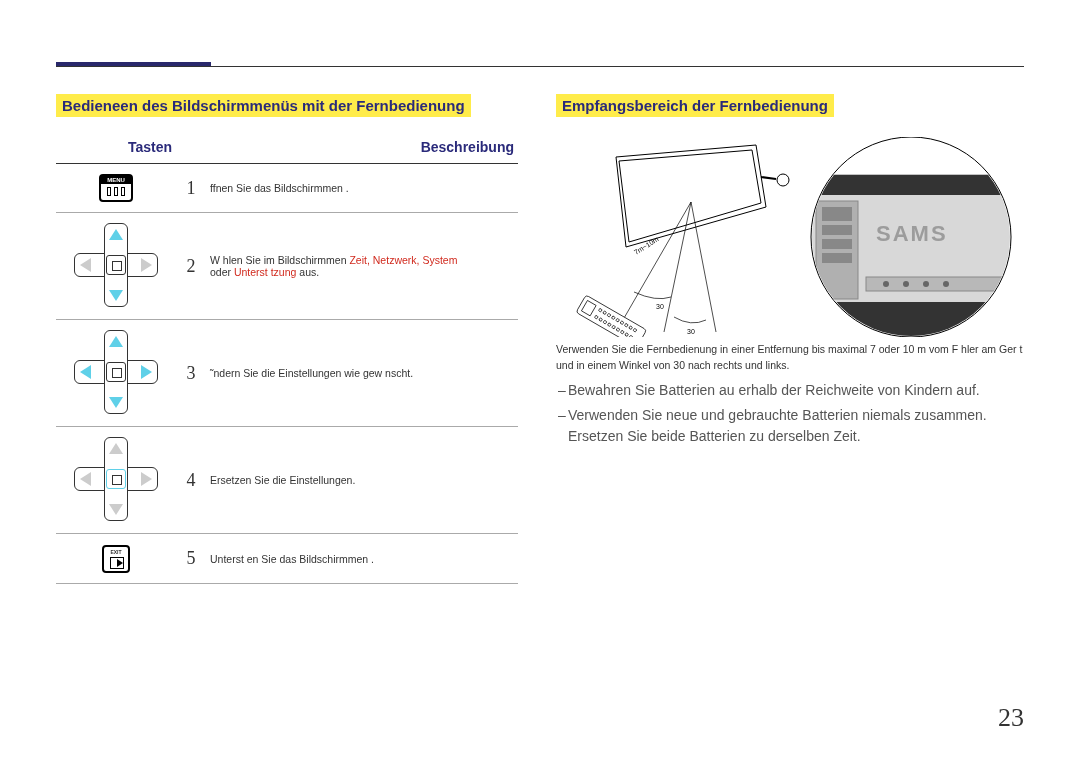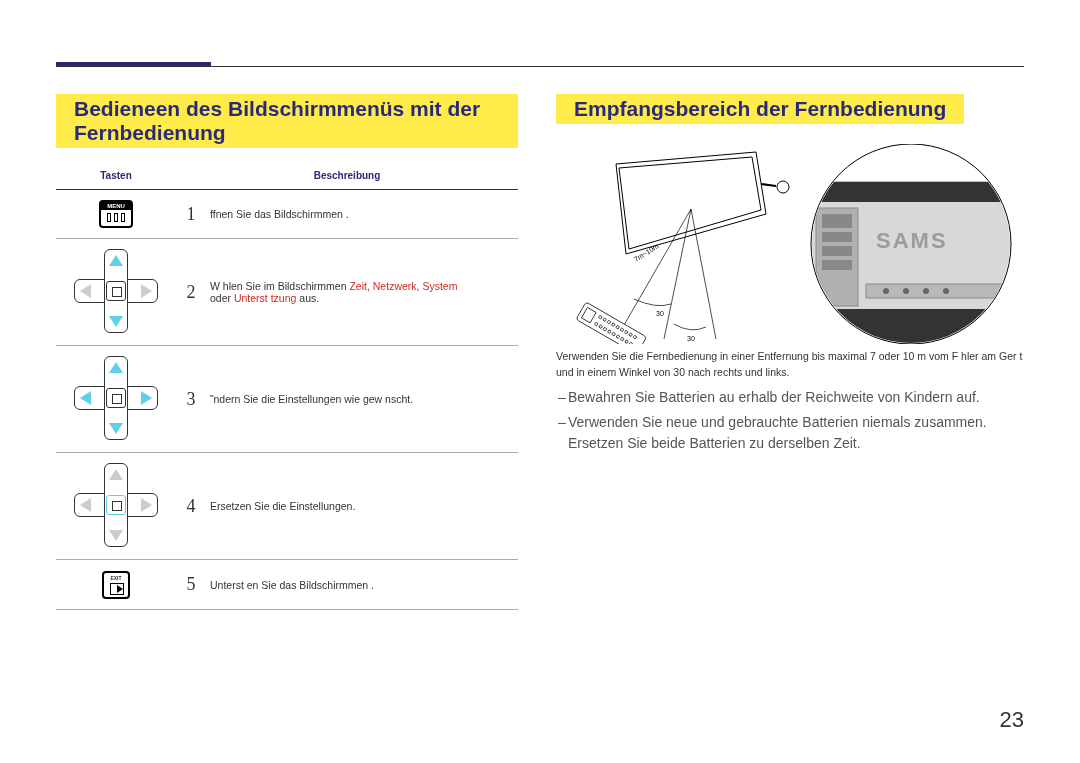--- a/index.html
+++ b/index.html
@@ -36,31 +36,31 @@
     position: absolute;
     left: 556px;
     top: 94px;
     width: 468px;
   }
   .section-title {
     display: inline-block;
     background: #ffec4a;
     color: #2a2a7a;
     font-weight: bold;
-    font-size: 21px;
-    padding: 3px 18px;
+    font-size: 15px;
+    padding: 3px 6px;
     margin-bottom: 16px;
   }
   .tbl {
     width: 100%;
     border-collapse: collapse;
   }
   .tbl th {
-    text-align: center;
-    font-size: 10px;
+    text-align: right;
+    font-size: 14px;
     color: #2a2a7a;
     font-weight: bold;
     padding: 6px 4px 8px 4px;
     border-bottom: 1px solid #333;
   }
   .tbl td {
     padding: 10px 4px;
     border-bottom: 1px solid #aaa;
     vertical-align: middle;
     font-size: 10.5px;
@@ -106,21 +106,21 @@
   .dpad.row4 .tri.right { border-left-color:#ccc;}
   .red { color:#d12a1e; }
   .diagram {
     width: 100%; height: 200px; position: relative; margin-top:4px;
   }
   .bodytext { font-size:10.5px; line-height:1.5; margin-top:1px;}
   .bullets { list-style: none; margin-top:6px; }
   .bullets li { font-size:14px; line-height:1.5; color:#555; padding-left:12px; position:relative; margin-bottom:4px;}
   .bullets li::before { content:"–"; position:absolute; left:2px; }
   .page-num {
-    position:absolute; right:56px; bottom:30px; font-size:22px; font-family: Liberation Sans, sans-serif; color:#333;
+    position:absolute; right:56px; bottom:30px; font-size:26px; font-family: Liberation Serif, serif; color:#333;
   }
 </style>
 </head>
 <body>
 
 <div class="page-accent"></div>
 <div class="page-rule"></div>
 
 <div class="left-col">
   <span class="section-title">Bedieneen des Bildschirmmenüs mit der Fernbedienung</span>

